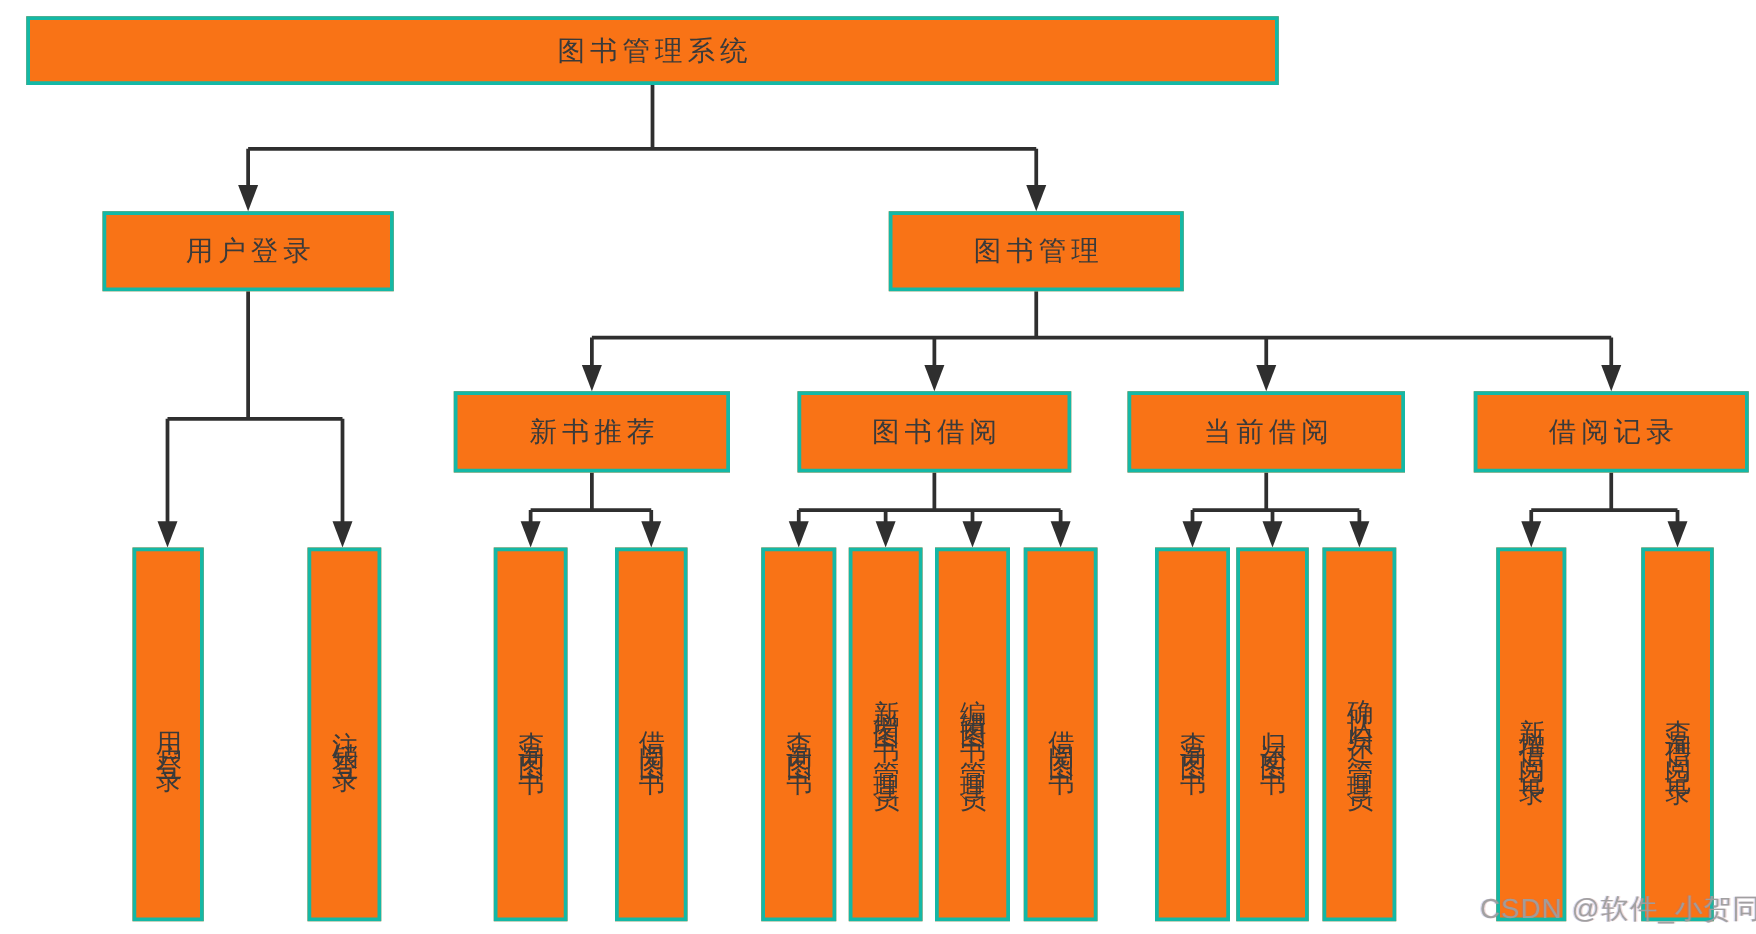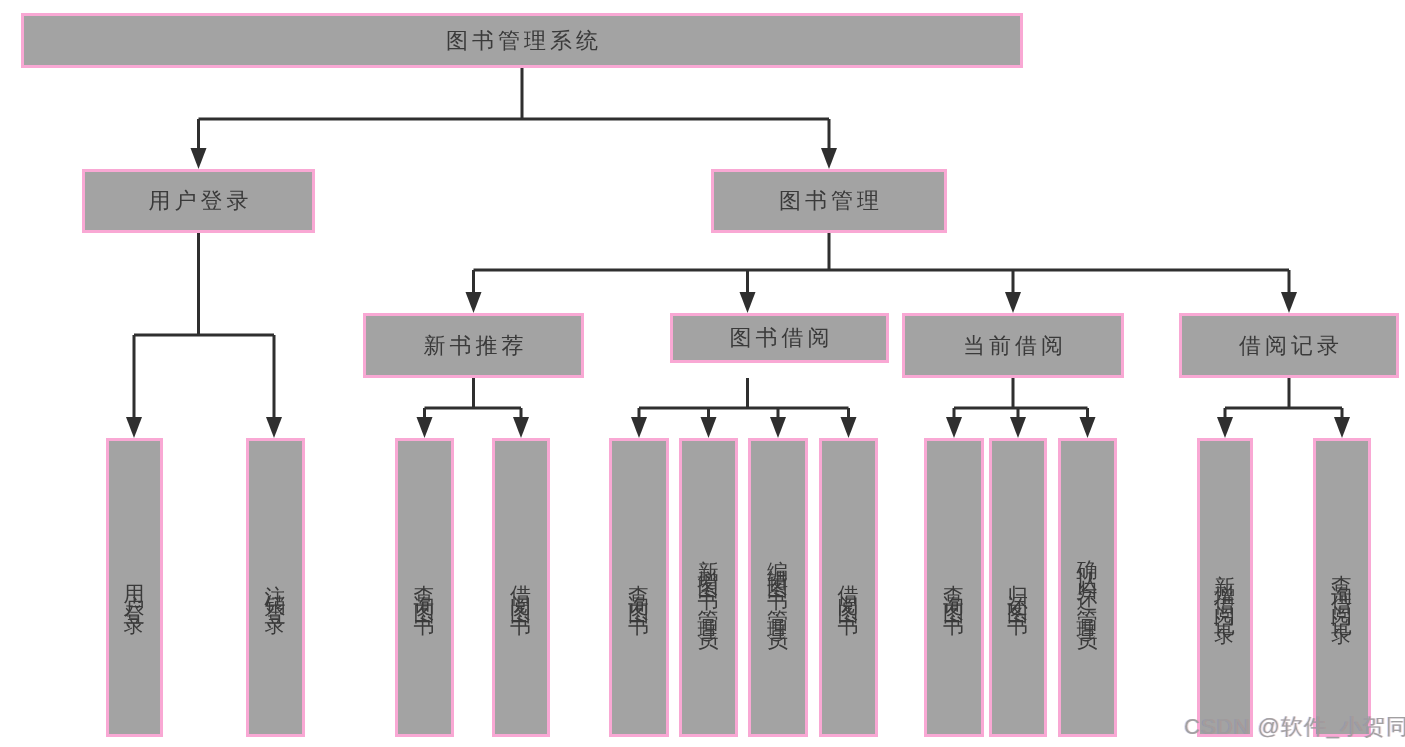--- a/index.html
+++ b/index.html
@@ -18,22 +18,22 @@
   #connectors {
     position: absolute;
     left: 0;
     top: 0;
     width: 1405px;
     height: 747px;
   }
   .node {
     position: absolute;
     box-sizing: border-box;
-    border: 3px solid #f9a8d4;
-    background: #a3a3a3;
+    border: 3px solid #14b8a6;
+    background: #f97316;
     display: flex;
     align-items: center;
     justify-content: center;
     color: #3a3a3a;
   }
   .node .hlabel {
     font-size: 22px;
     letter-spacing: 4px;
     white-space: nowrap;
     text-indent: 4px; 
@@ -112,21 +112,21 @@
   <div class="node" style="left:82px; top:169px; width:233px; height:64px;">
     <span class="hlabel">用户登录</span>
   </div>
   <div class="node" style="left:363px; top:313px; width:221px; height:65px;">
     <span class="hlabel">新书推荐</span>
   </div>
 
   <div class="node" style="left:711px; top:169px; width:236px; height:64px;">
     <span class="hlabel">图书管理</span>
   </div>
-  <div class="node" style="left:670px; top:313px; width:219px; height:50px;">
+  <div class="node" style="left:638px; top:313px; width:219px; height:65px;">
     <span class="hlabel">图书借阅</span>
   </div>
   <div class="node" style="left:1179px; top:313px; width:220px; height:65px;">
     <span class="hlabel">借阅记录</span>
   </div>
   <div class="node" style="left:902px; top:313px; width:222px; height:65px;">
     <span class="hlabel">当前借阅</span>
   </div>
 
   <div class="node" style="left:106px; top:438px; width:57px; height:299px;">

